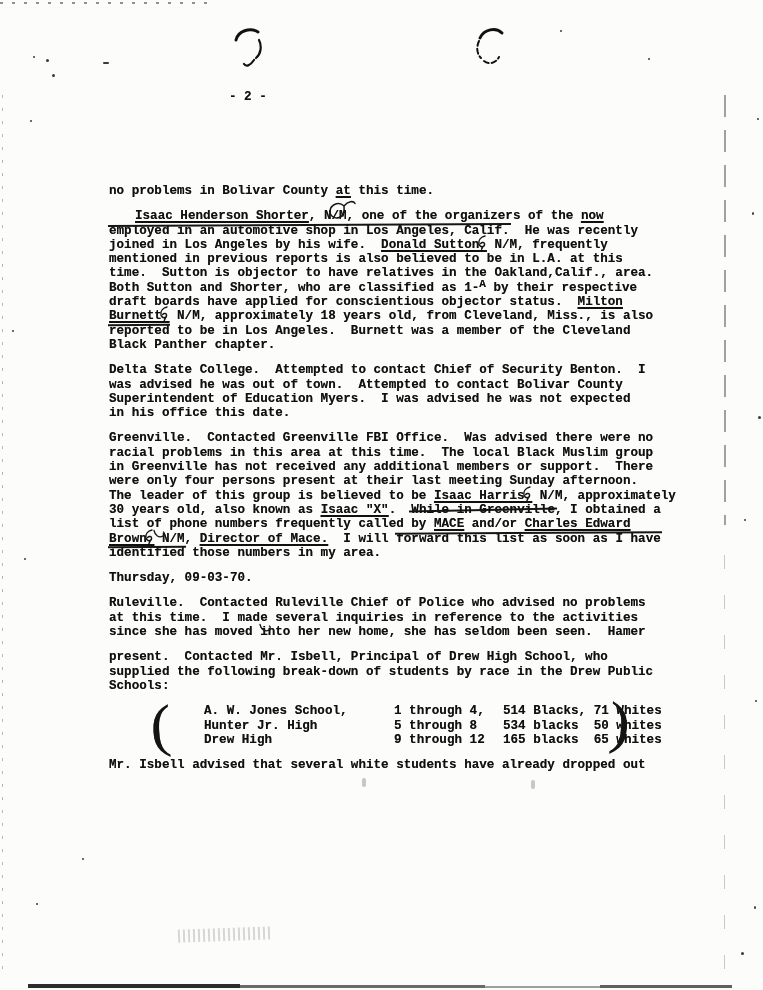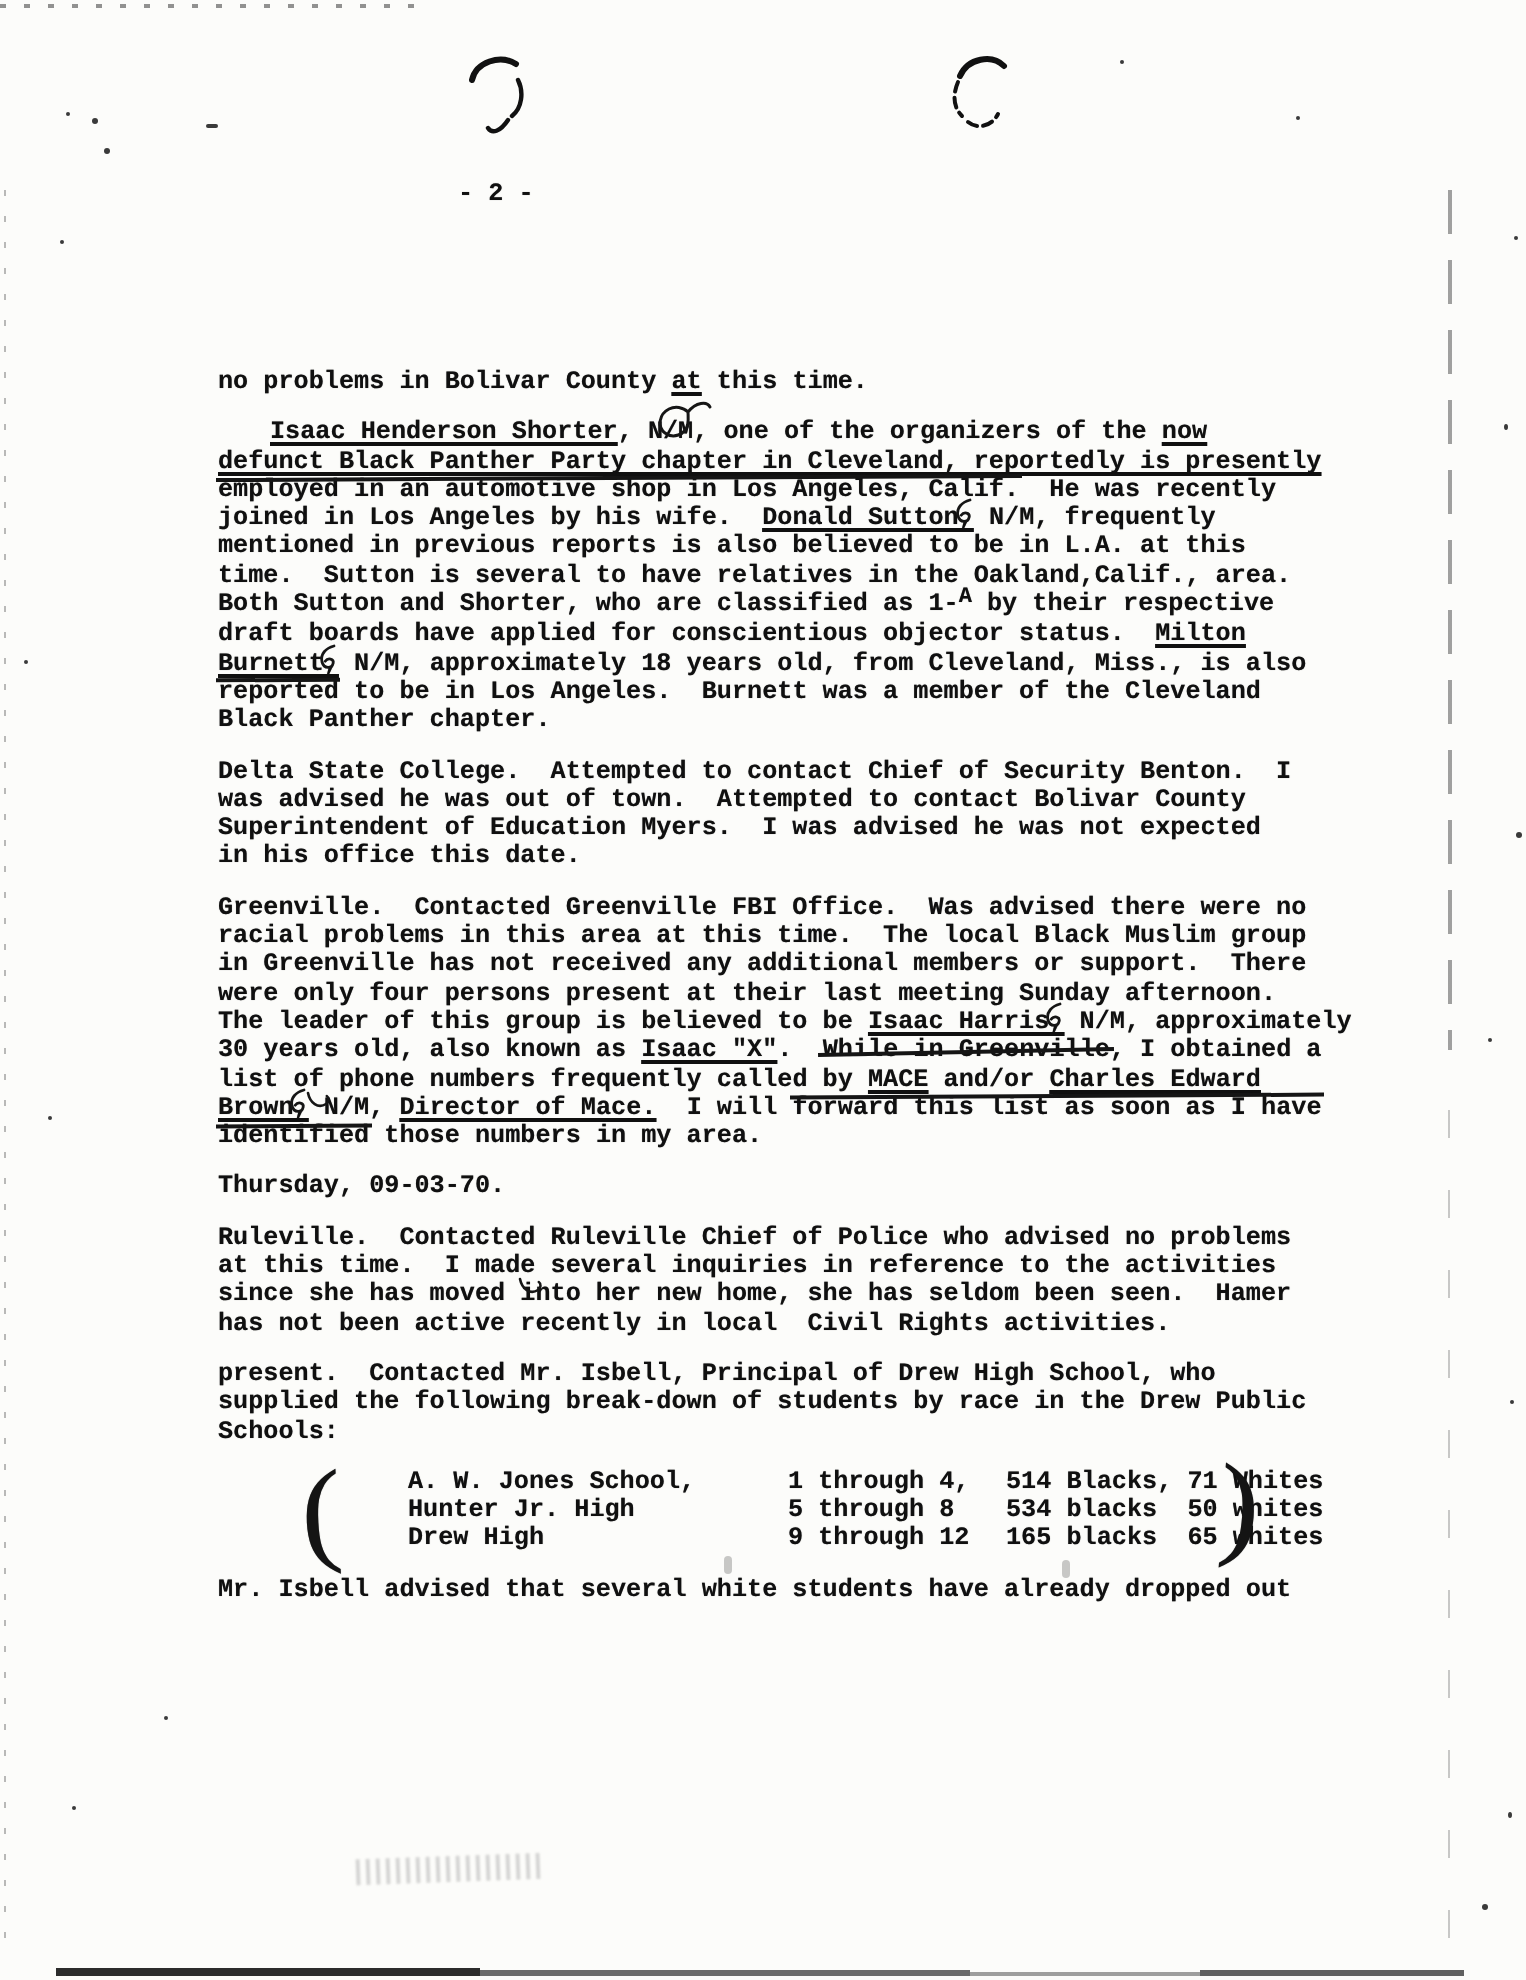--- a/index.html
+++ b/index.html
@@ -75,27 +75,26 @@
   <div id="page-number">- 2 -</div>
 
   <div id="doc-body">
       <div class="para">
         <div class="line"><span>no problems in Bolivar County </span><span class="d-u">at</span><span class="mark m-sigma"><svg width="37" height="23" viewBox="0 0 37 23">
               <path d="M24,7 C28,2 33.5,1.5 35,4.5 M24,7 C21.5,4.5 17.5,4 14.5,5.5 C9.5,8 8.5,14.5 12.5,17.5 C16.5,20.5 22.5,18.5 23.8,13.5 C24.4,10.8 24,8.5 24,7" fill="none" stroke="#161616" stroke-width="1.5" stroke-linecap="round"></path>
             </svg></span><span> this time.</span></div>
       </div>
       <div class="para indent">
         <div class="line"><span class="d-u">Isaac Henderson Shorter</span><span>, N/M, one of the organizers of the </span><span class="d-u">now</span></div>
-        <div class="line"><span class="d-u">defunct Black Panther Party chapter in Cleveland, reportedly is presently</span></div>
         <div class="line"><span class="d-o">employed in an automotive shop in Los Angeles, Calif.</span><span>  He was recently</span></div>
         <div class="line"><span>joined in Los Angeles by his wife.  </span><span class="d-u">Donald Sutton,</span><span class="mark m-sup"><svg width="12" height="17" viewBox="0 0 12 17">
               <path d="M9,2 C5,3 2,6 3,10 C4,13.5 8,13.5 8.6,10.5 C9,8.4 6,7.6 4.6,9.6" fill="none" stroke="#161616" stroke-width="1.4" stroke-linecap="round"></path>
             </svg></span><span> N/M, frequently</span></div>
         <div class="line"><span>mentioned in previous reports is also believed to be in L.A. at this</span></div>
-        <div class="line"><span>time.  Sutton is several to have relatives in the Oakland,Calif., area.</span></div>
+        <div class="line"><span>time.  Sutton is objector to have relatives in the Oakland,Calif., area.</span></div>
         <div class="line"><span>Both Sutton and Shorter, who are classified as 1-</span><span class="sup">A</span><span> by their respective</span></div>
         <div class="line"><span>draft boards have applied for conscientious objector status.  </span><span class="d-u">Milton</span></div>
         <div class="line"><span class="d-u">Burnett,</span><span class="mark m-sup"><svg width="12" height="17" viewBox="0 0 12 17">
               <path d="M9,2 C5,3 2,6 3,10 C4,13.5 8,13.5 8.6,10.5 C9,8.4 6,7.6 4.6,9.6" fill="none" stroke="#161616" stroke-width="1.4" stroke-linecap="round"></path>
             </svg></span><span> N/M, approximately 18 years old, from Cleveland, Miss., is also</span></div>
         <div class="line"><span class="d-o">reported</span><span> to be in Los Angeles.  Burnett was a member of the Cleveland</span></div>
         <div class="line"><span>Black Panther chapter.</span></div>
       </div>
       <div class="para">
         <div class="line"><span>Delta State College.  Attempted to contact Chief of Security Benton.  I</span></div>
@@ -122,21 +121,20 @@
       </div>
       <div class="para">
         <div class="line"><span>Thursday, 09-03-70.</span></div>
       </div>
       <div class="para">
         <div class="line"><span>Ruleville.  Contacted Ruleville Chief of Police who advised no problems</span></div>
         <div class="line"><span>at this time.  I made</span><span class="mark m-sub"><svg width="14" height="11" viewBox="0 0 14 11">
               <path d="M2,1.5 C3,6.5 7,9.5 11,7 C12.6,6 12.6,3.8 11.4,3" fill="none" stroke="#161616" stroke-width="1.3" stroke-linecap="round"></path>
             </svg></span><span> several inquiries in reference to the activities</span></div>
         <div class="line"><span>since she has moved into her new home, she has seldom been seen.  Hamer</span></div>
-        <div class="line"><span>has not been active recently in local  Civil Rights activities.</span></div>
       </div>
       <div class="para">
         <div class="line"><span>present.  Contacted Mr. Isbell, Principal of Drew High School, who</span></div>
         <div class="line"><span>supplied the following break-down of students by race in the Drew Public</span></div>
         <div class="line"><span>Schools:</span></div>
       </div>
       <div class="schools">
         <span class="paren paren-open">(</span>
         <span class="paren paren-close">)</span>
         <div class="trow"><span class="t-col1">A. W. Jones School,</span><span class="t-col2">1 through 4,</span><span class="t-col3">514 Blacks, 71 Whites</span></div>

